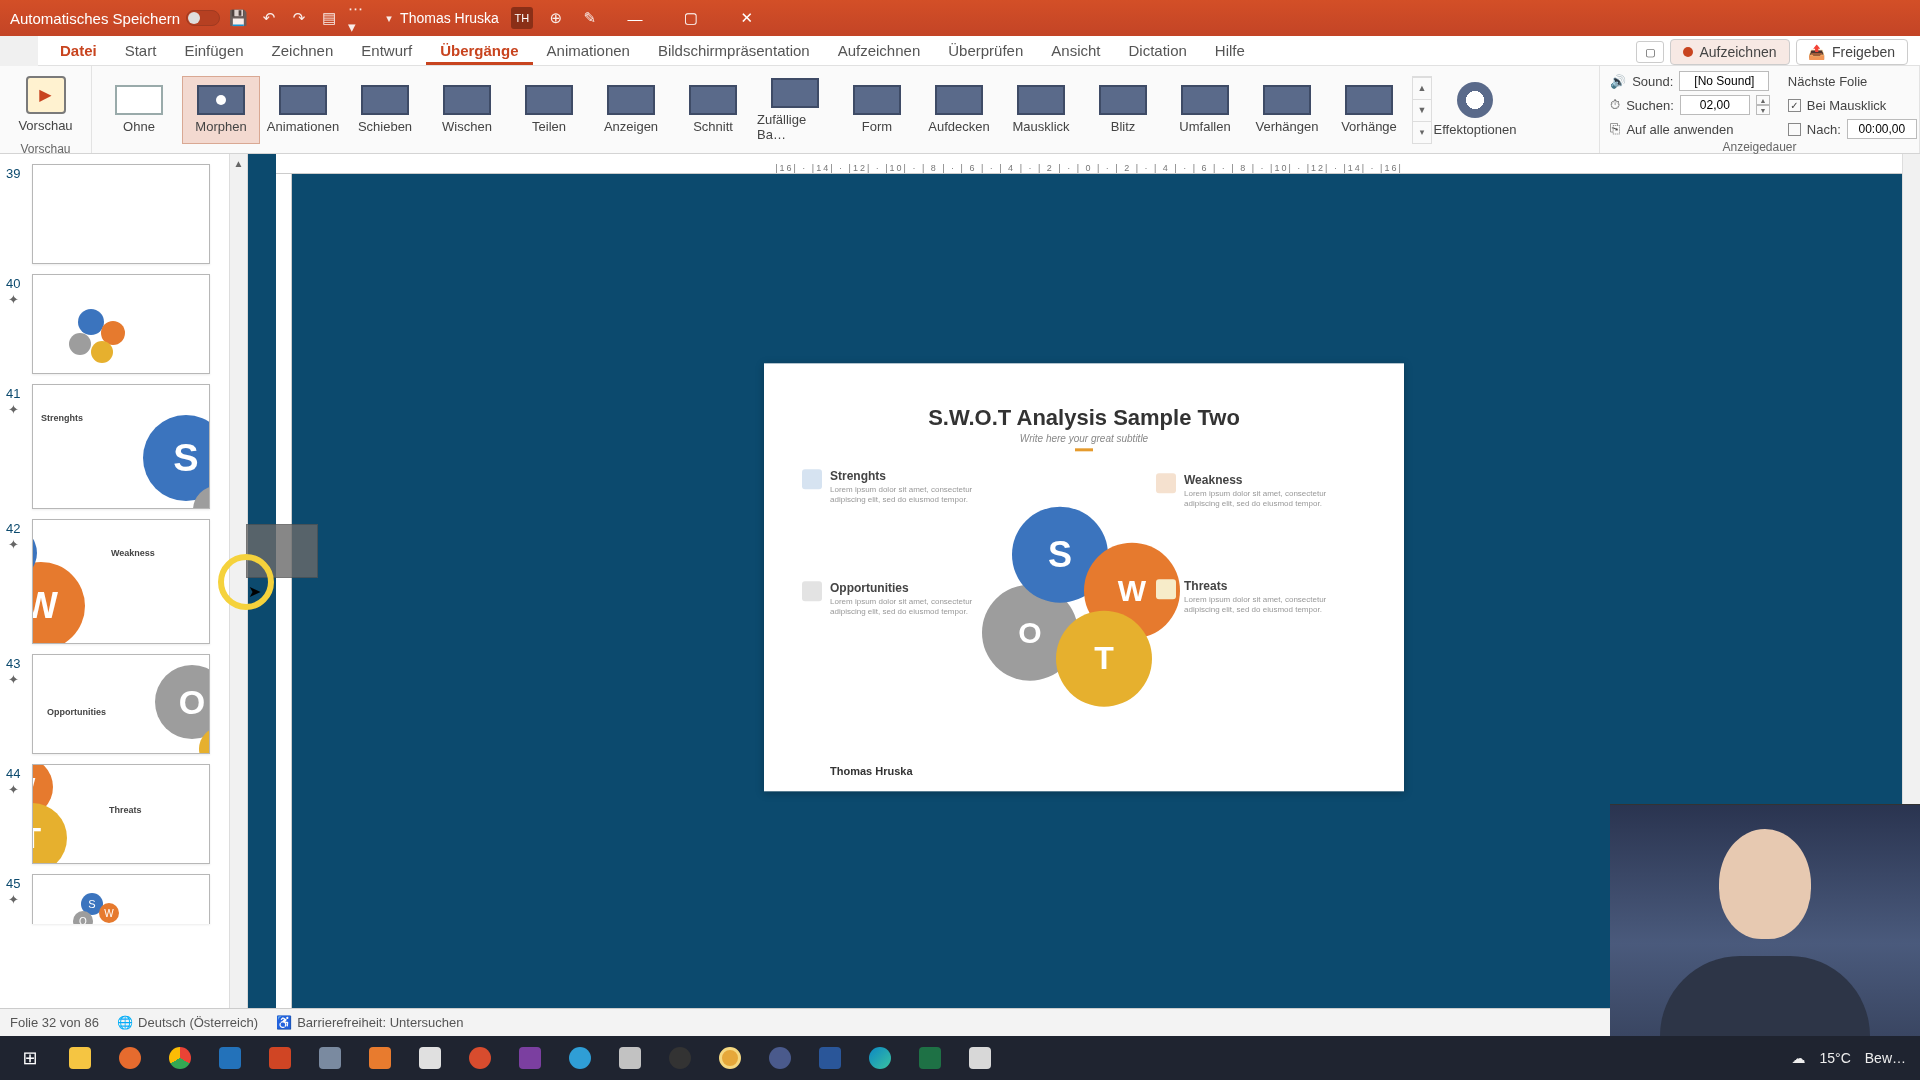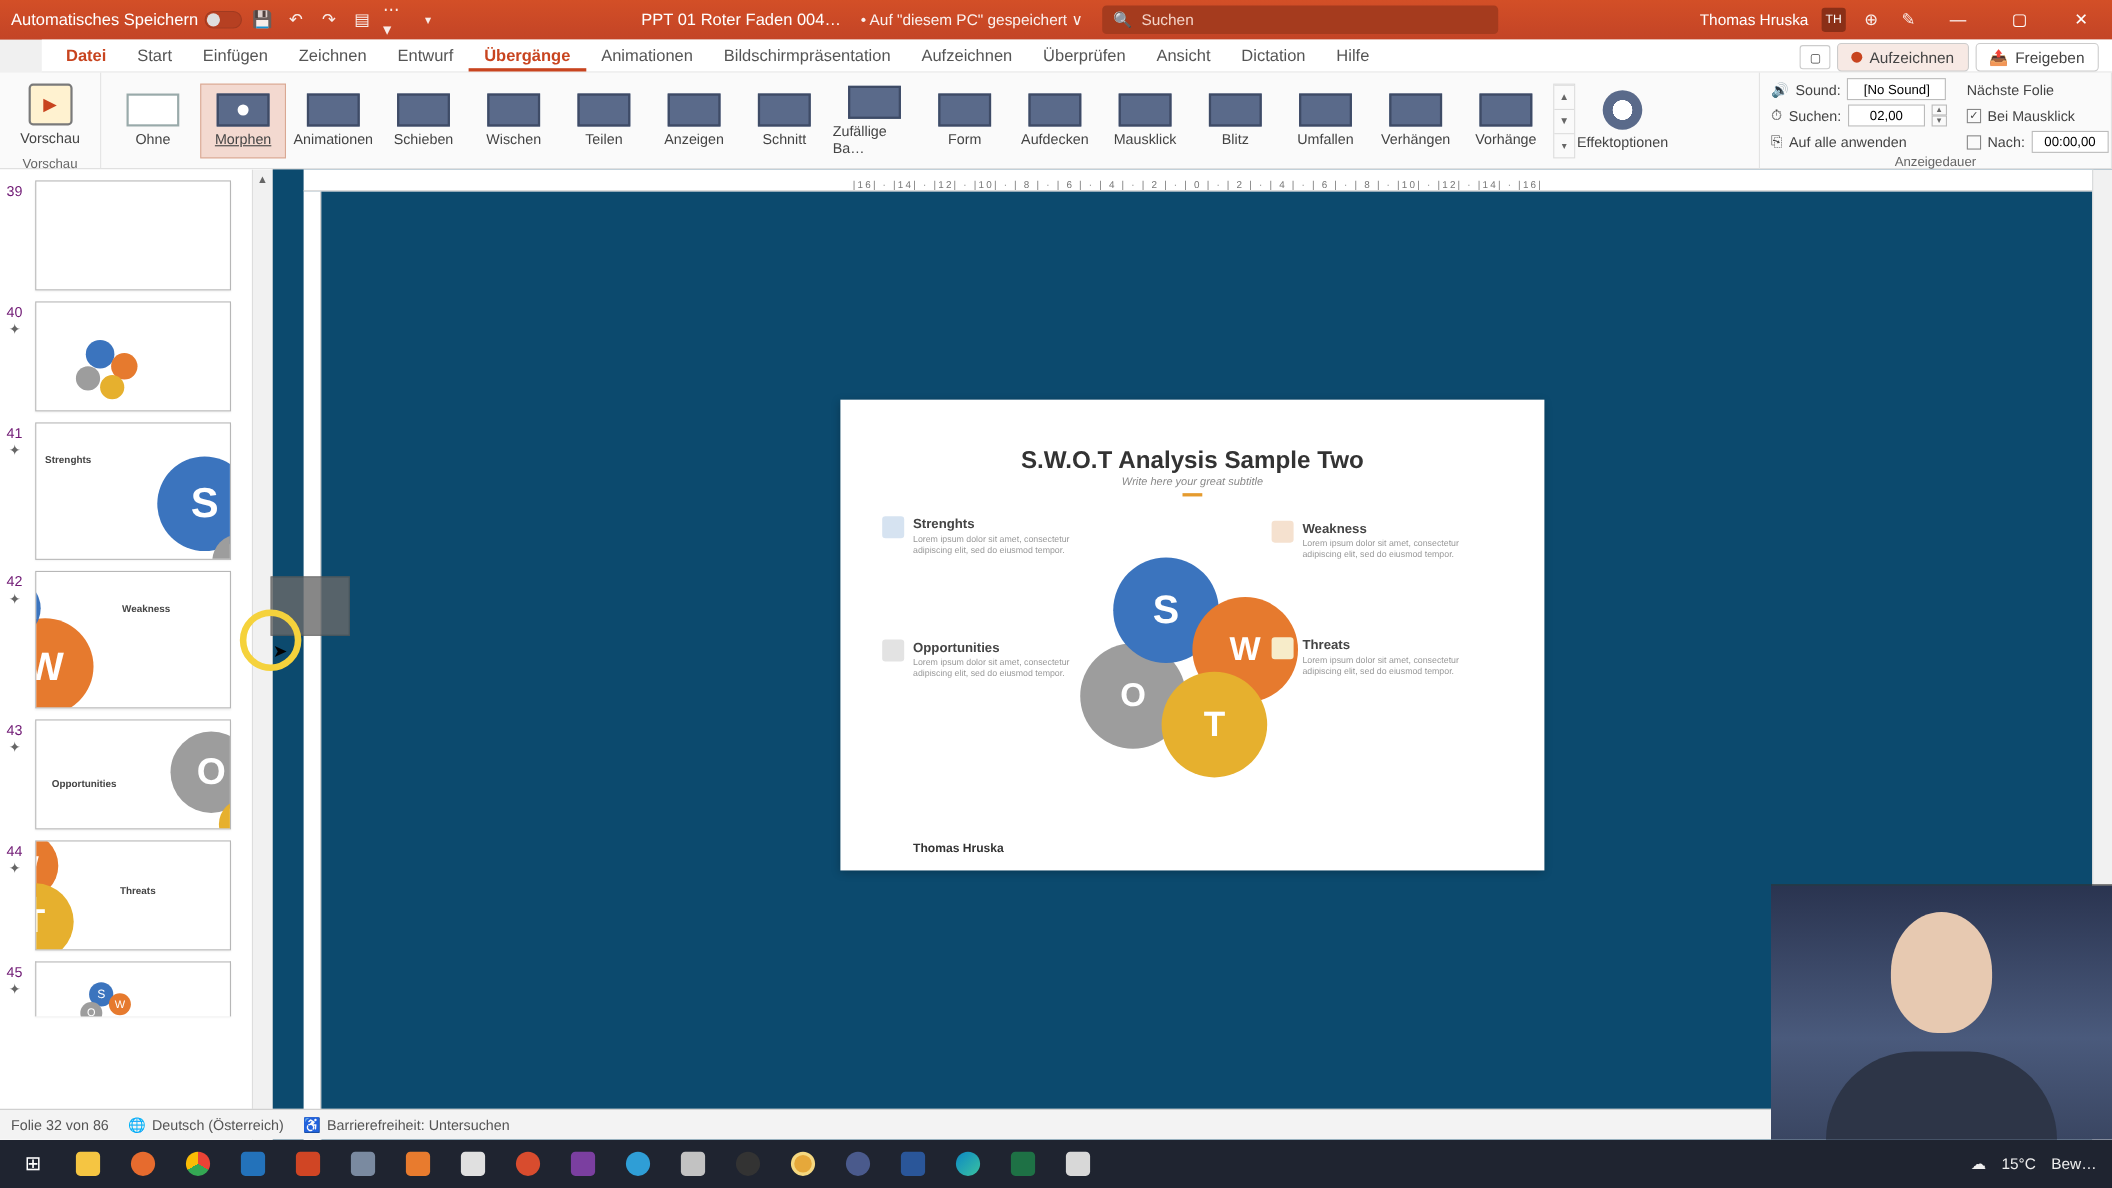--- a/index.html
+++ b/index.html
@@ -33,21 +33,21 @@
 .pill.rec { background:#f7e9e4; }
 .pill .dot { width:10px; height:10px; border-radius:50%; background:#c8441f;}
 .collapse-btn { width:28px; height:22px; border:1px solid #ccc; border-radius:3px; display:flex; align-items:center; justify-content:center; font-size:11px;}
 
 
 .ribbon { height:88px; background:#fafafa; border-bottom:1px solid #d4d4d4; display:flex; }
 .rgroup { border-right:1px solid #e3e3e3; display:flex; flex-direction:column; }
 .rgroup .items { flex:1; display:flex; align-items:center; padding:4px 8px; gap:4px; }
 .rgroup .label { height:18px; text-align:center; font-size:12px; color:#666; padding-bottom:2px;}
 .big-btn { display:flex; flex-direction:column; align-items:center; justify-content:center; width:78px; height:68px; font-size:13px; color:#444; border:1px solid transparent; }
-.big-btn.sel { background:#f3d9d0; border:1px solid #d9a893;text-decoration:underline; }
+.big-btn.sel { background:#f3d9d0; border:1px solid #d9a893; }
 .big-btn .ico { width:48px; height:30px; background:#5a6a8a; border:2px solid #3e4b66; position:relative; margin-bottom:4px;}
 .big-btn .ico.plain { background:#fff; border:2px solid #9aa; }
 .big-btn .ico.star::after{content:"";position:absolute;inset:0;margin:auto;width:10px;height:10px;background:#fff;border-radius:50%;}
 .big-btn.preview .ico { width:40px; height:38px; background:#fff2d0; border:2px solid #7a7a7a; border-radius:4px;}
 .big-btn.preview .ico::after{content:"▶";position:absolute;inset:0;display:flex;align-items:center;justify-content:center;color:#c8441f;font-size:16px;}
 .gallery-nav { width:20px; height:68px; display:flex; flex-direction:column; border:1px solid #ddd; }
 .gallery-nav span { flex:1; display:flex; align-items:center; justify-content:center; font-size:9px; color:#666; border-top:1px solid #ddd;}
 .eff-btn .ico{width:36px;height:36px;background:radial-gradient(circle,#fff 35%,#5a6a8a 36%);border:none;border-radius:50%;}
 .opt-row{display:flex;align-items:center;font-size:13px;color:#444;gap:6px;height:22px;}
 .opt-row input[type=text]{width:70px;height:20px;font-size:12px;text-align:center;border:1px solid #bbb;}
@@ -55,21 +55,21 @@
 .spin span{height:10px;border:1px solid #bbb;font-size:7px;display:flex;align-items:center;justify-content:center;color:#666;}
 .chk{width:13px;height:13px;border:1px solid #888;display:inline-flex;align-items:center;justify-content:center;font-size:10px;color:#444;}
 
 
 .workspace{position:absolute;top:154px;bottom:28px;left:0;right:0;display:flex;background:#eef0f1;}
 .side-panel{width:248px;background:#fff;border-right:1px solid #d9d9d9;position:relative;overflow:hidden;}
 .side-scroll{position:absolute;right:0;top:0;bottom:0;width:18px;background:#f1f1f1;border-left:1px solid #ddd;display:flex;flex-direction:column;}
 .side-scroll .arrow{height:18px;display:flex;align-items:center;justify-content:center;font-size:10px;color:#666;}
 .side-scroll .track{flex:1;}
 .slide-item{position:relative;margin:10px 28px 10px 32px;}
-.slide-num{position:absolute;left:-26px;top:2px;font-size:13px;color:#701a75;}
+.slide-num{position:absolute;left:-26px;top:2px;font-size:13px;color:#0c4a6e;}
 .slide-asterisk{position:absolute;left:-24px;top:18px;font-size:13px;color:#666;}
 .slide-thumb{width:178px;height:100px;background:#fff;border:1px solid #b7b7b7;box-shadow:0 1px 2px rgba(0,0,0,.08);position:relative;overflow:hidden;}
 .slide-thumb.tall{height:125px;}
 
 
 .edit-area{flex:1;position:relative;background:#0c4a6e;}
 .ruler-h{position:absolute;left:28px;right:18px;top:0;height:20px;background:#fff;border-bottom:1px solid #ccc;display:flex;align-items:flex-end;justify-content:center;font-size:9px;color:#777;letter-spacing:2px;}
 .ruler-v{position:absolute;left:28px;top:20px;bottom:0;width:16px;background:#fff;border-right:1px solid #ccc;writing-mode:vertical-rl;text-orientation:mixed;display:flex;align-items:center;justify-content:center;font-size:9px;color:#999;}
 .main-scroll{position:absolute;right:0;top:0;bottom:0;width:18px;background:#f1f1f1;border-left:1px solid #ddd;}
 .slide-canvas{position:absolute;left:50%;top:50%;transform:translate(-50%,-56%);width:640px;height:428px;background:#fff;box-shadow:0 2px 8px rgba(0,0,0,.25);}
@@ -125,28 +125,20 @@
       <div class="toggle">
           <div class="knob"></div>
         </div>
     </div>
     <div class="qat-icon">💾</div>
     <div class="qat-icon">↶</div>
     <div class="qat-icon">↷</div>
     <div class="qat-icon">▤</div>
     <div class="qat-icon">⋯▾</div>
     <div class="qat-icon" style="font-size:11px;">▾</div>
-  </div>
-  <div class="center">
-    <span class="doc-title">PPT 01 Roter Faden 004…</span>
-    <span class="saved-label">• Auf "diesem PC" gespeichert ∨</span>
-    <div class="search-box">
-      <span>🔍</span>
-      <span>Suchen</span>
-    </div>
   </div>
   <div class="right">
     <span class="user-name">Thomas Hruska</span>
     <span class="user-initials">TH</span>
     <div class="qat-icon">⊕</div>
     <div class="qat-icon">✎</div>
     <div class="win-btn">—</div>
     <div class="win-btn">▢</div>
     <div class="win-btn">✕</div>
   </div>

